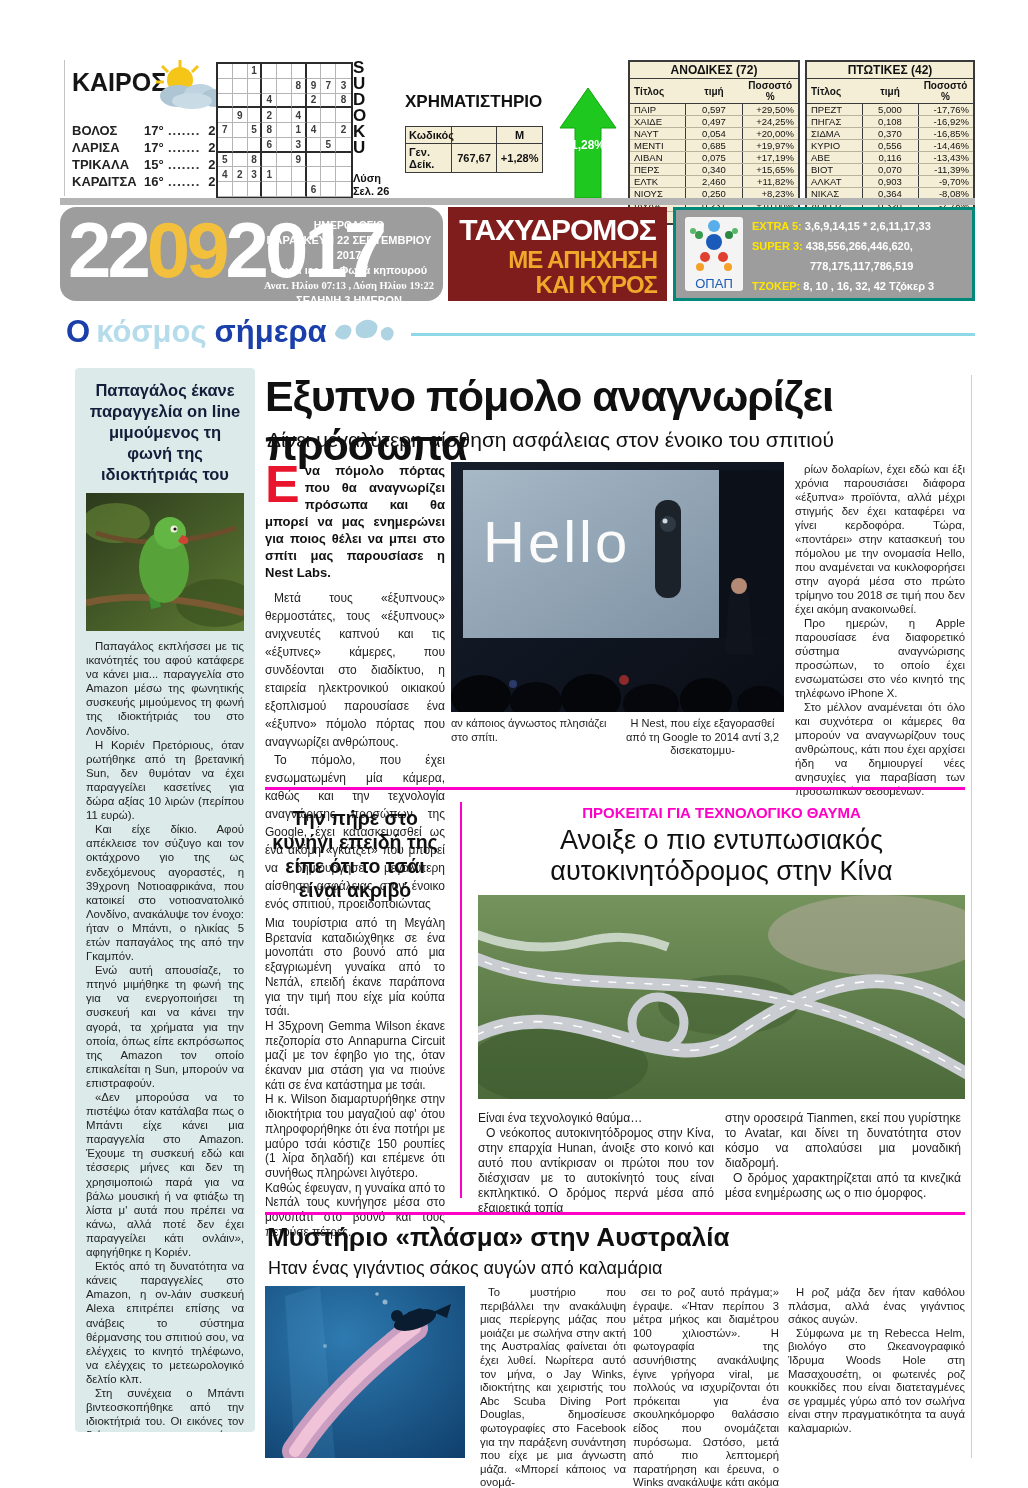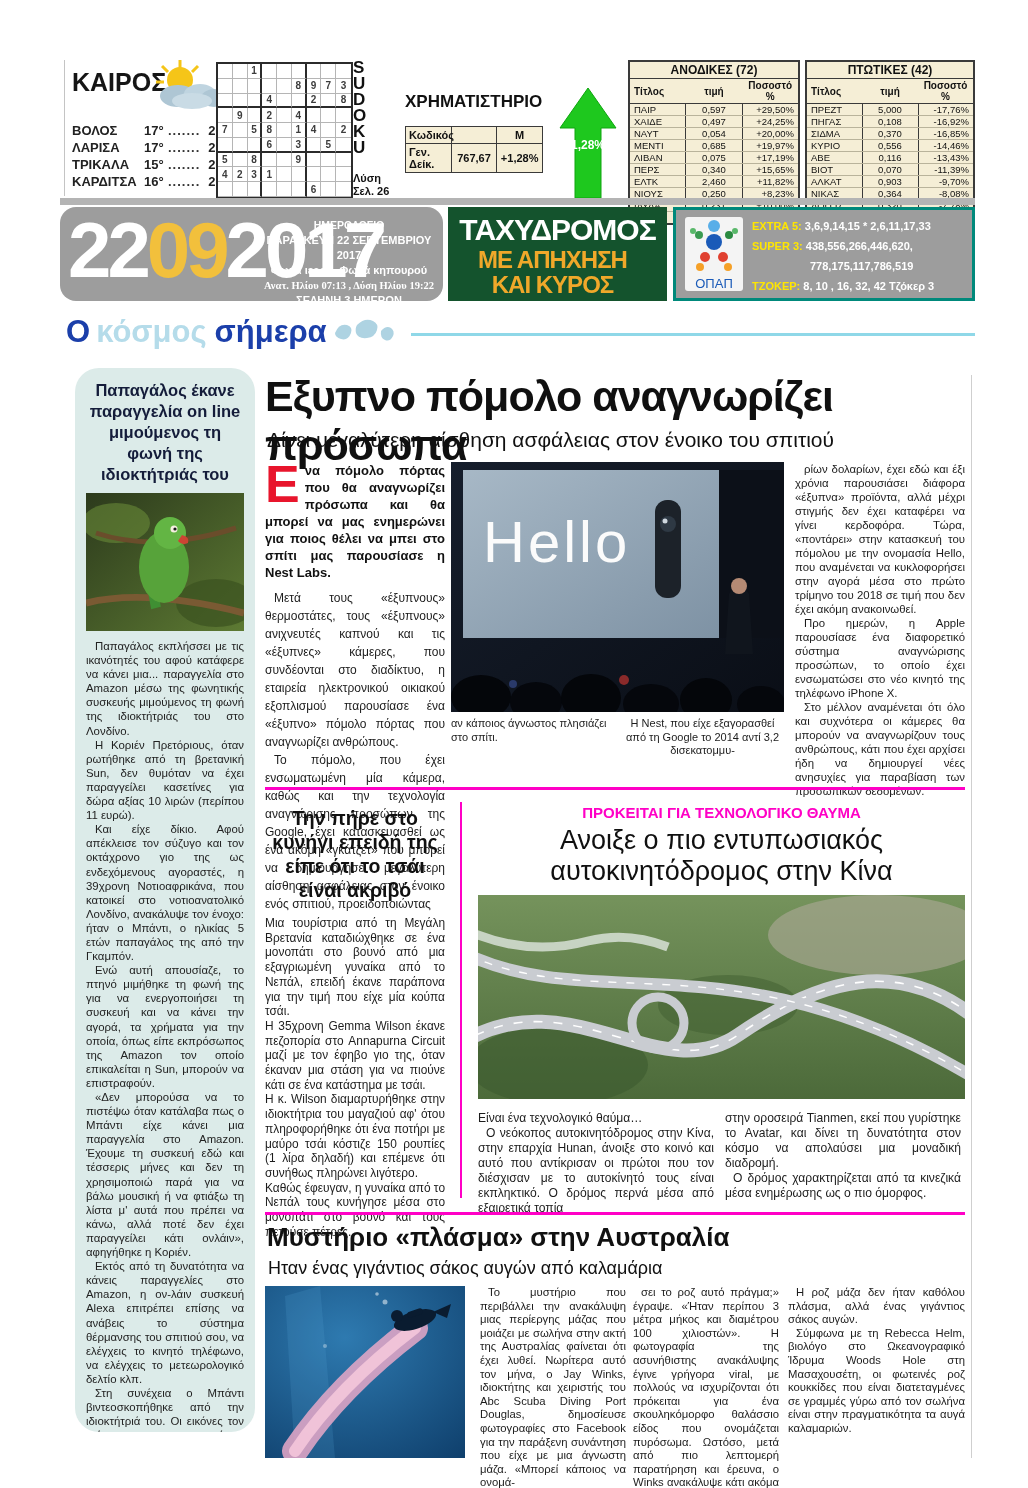--- a/index.html
+++ b/index.html
@@ -52,42 +52,42 @@
   
   .datebox{left:60px;top:207px;width:383px;height:94px;background:#9d9d9d;border-radius:16px;}
   .digits{position:absolute;left:8px;top:-7px;font-size:78px;font-weight:bold;letter-spacing:-4px;line-height:100px;color:#fff;}
   .digits .gold{color:#f2c03c;}
   .cal{position:absolute;left:198px;top:11px;width:182px;text-align:center;color:#fff;font-weight:bold;}
   .cal .l1{font-size:10.5px;line-height:15px;}
   .cal .l2{font-size:11px;line-height:15px;}
   .cal .l3{font-size:11px;line-height:15px;}
   .cal .l4{font-size:10.5px;line-height:15px;font-family:Liberation Serif, serif;}
   .cal .l5{font-size:11px;line-height:15px;}
-  .mastbox{left:448px;top:207px;width:219px;height:94px;background:#14532d;}
+  .mastbox{left:448px;top:207px;width:219px;height:94px;background:#7f1d1d;}
   .mast-title{margin-top:6px;text-align:center;font-size:30px;font-weight:bold;color:#fff;letter-spacing:-1px;}
-  .mast-slogan{text-align:center;padding-right:10px;font-size:24px;font-weight:bold;color:#f0a82a;line-height:25px;letter-spacing:-1px;}
+  .mast-slogan{text-align:right;padding-right:10px;font-size:24px;font-weight:bold;color:#f0a82a;line-height:25px;letter-spacing:-1px;}
   .opapbox{left:673px;top:207px;width:302px;height:94px;background:#9d9d9d;border:3px solid #00897b;box-sizing:border-box;}
   .opap-logo{position:absolute;left:9px;top:7px;width:58px;height:74px;background:#f4f4f4;border-radius:3px;text-align:center;}
   .opap-word{font-size:13px;font-weight:normal;color:#1a5ab8;line-height:14px;}
   .lot{position:absolute;left:76px;top:6px;width:218px;}
   .lot-line{font-size:11px;font-weight:bold;line-height:20px;white-space:nowrap;}
   .lot-label{color:#ffe600;}
   .lot-val{color:#fff;}
   .lot-indent{padding-left:58px;}
 
   
   .section-head{left:66px;top:314px;width:909px;height:36px;display:flex;align-items:center;}
   .sec-w1{font-size:31px;font-weight:bold;color:#1b3faa;margin-right:6px;}
   .sec-w2{font-size:31px;font-weight:bold;color:#b5dcea;margin-right:8px;}
   .sec-w3{font-size:31px;font-weight:bold;color:#1b3faa;}
   .sec-map{margin-left:6px;}
   .cyanline{flex:1;height:3px;background:#8fd8e8;margin-left:14px;margin-top:4px;}
 
   
-  .sidebar{left:75px;top:368px;width:180px;height:1064px;background:#dcebe9;border-radius:24px;box-sizing:border-box;padding:12px 11px;overflow:hidden;}
+  .sidebar{left:75px;top:368px;width:180px;height:1064px;background:#dcebe9;border-radius:4px;box-sizing:border-box;padding:12px 11px;overflow:hidden;}
   .side-head{font-size:16.5px;font-weight:bold;color:#141c3a;text-align:center;line-height:21px;margin-bottom:8px;}
   .side-photo{width:158px;height:138px;display:block;margin:0 auto 8px auto;}
   .sidebar p{margin:0;font-size:11.4px;line-height:14.1px;text-align:justify;text-indent:9px;color:#222;}
 
   
   .main{left:265px;top:370px;width:700px;}
   .main-h1{position:absolute;left:0;top:2px;width:700px;font-size:43px;font-weight:bold;color:#101010;letter-spacing:-1px;}
   .main-h2{position:absolute;left:2px;top:58px;width:700px;font-size:21px;color:#101010;}
   .row1{position:absolute;left:0;top:92px;width:700px;display:flex;}
   .col1{width:180px;margin-right:6px;}

